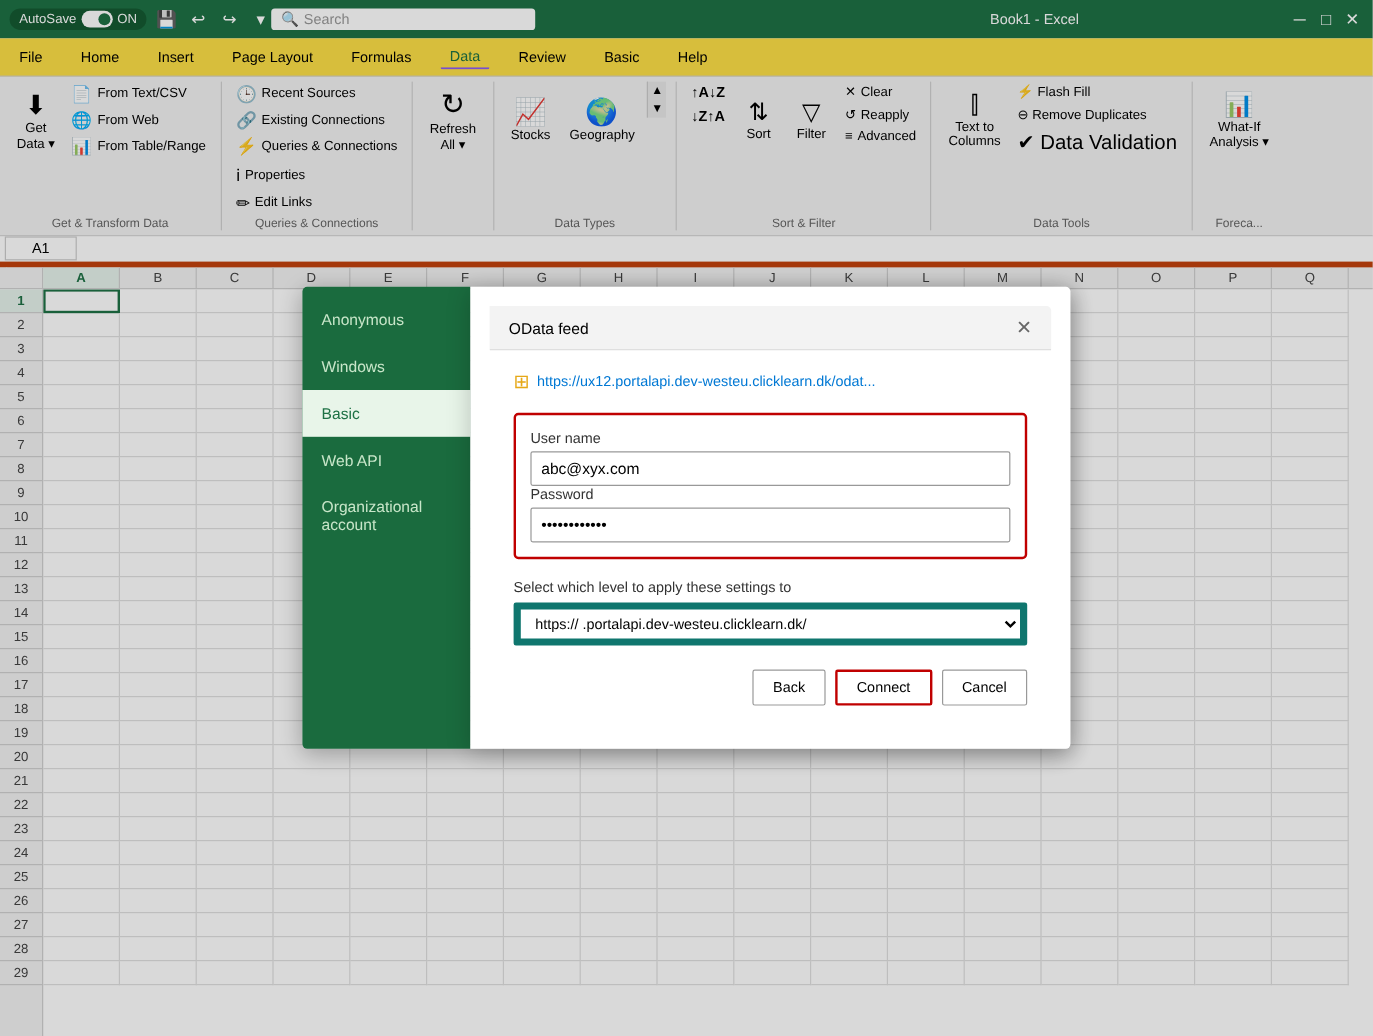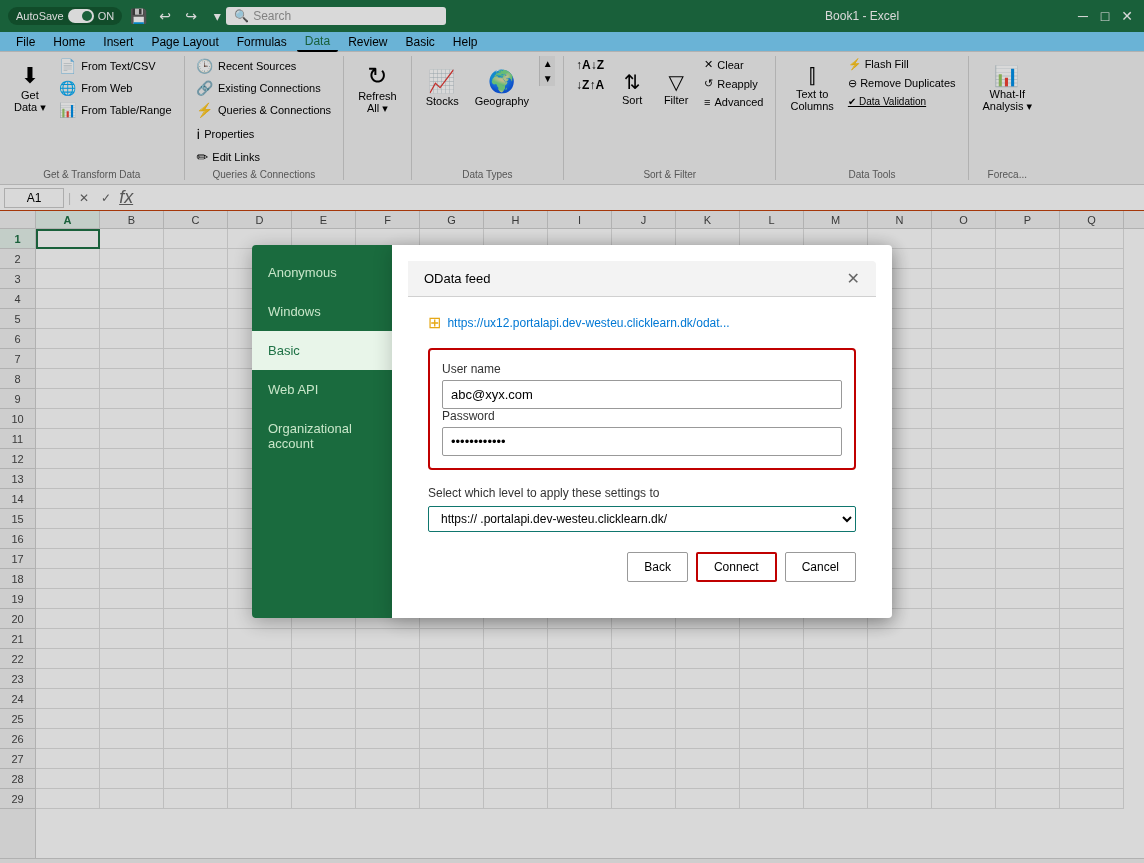--- a/index.html
+++ b/index.html
@@ -46,35 +46,35 @@
       border-radius: 3px;
       display: flex; align-items: center;
       padding: 2px 8px;
       width: 220px;
       color: #888;
       font-size: 12px;
     }
 
     
     .menu-bar {
-      background: #7dd3fc;
+      background: #fde047;
       border-bottom: 1px solid #d0d0d0;
       display: flex;
       align-items: center;
-      height: 20px;
+      height: 32px;
       padding: 0 8px;
-      gap: 2px;
+      gap: 16px;
     }
     .menu-item {
       padding: 2px 8px;
       font-size: 12px;
       cursor: pointer;
       border-radius: 2px;
     }
-    .menu-item.active { color: #1e7145; border-bottom: 2px solid #000000; }
+    .menu-item.active { color: #1e7145; border-bottom: 2px solid #8b5cf6; }
 
     
     .ribbon {
       background: #f3f3f3;
       border-bottom: 1px solid #d0d0d0;
       display: flex;
       align-items: stretch;
       min-height: 86px;
       padding: 4px 0;
     }
@@ -128,26 +128,27 @@
       gap: 4px;
       white-space: nowrap;
     }
     .ribbon-btn-small .btn-icon-sm { font-size: 14px; }
 
     .ribbon-col { display: flex; flex-direction: column; gap: 2px; justify-content: center; }
 
     
     .formula-bar {
       display: flex;
-      align-items: center;
+      align-items: flex-start;
       height: 26px;
-      border-bottom: 1px solid #c2410c;
+      border-bottom: 5px solid #c2410c;
       background: #fff;
       padding: 0 4px;
       gap: 4px;
+      flex-direction: column;
     }
     .cell-ref {
       width: 60px;
       border: 1px solid #ccc;
       font-size: 12px;
       padding: 2px 4px;
       text-align: center;
     }
     .fx-icon { color: #666; font-style: italic; font-size: 18px; text-decoration: underline; }
     .formula-input { flex: 1; border: none; outline: none; font-size: 12px; }
@@ -280,21 +281,21 @@
       margin-bottom: 0;
     }
     .field-input:last-child { margin-bottom: 0; }
     .level-label {
       font-size: 12px;
       color: #333;
       margin-bottom: 6px;
     }
     .level-select {
       width: 100%;
-      border: 1px solid #0f766e;
+      border: 6px solid #0f766e;
       border-radius: 2px;
       padding: 4px 8px;
       font-size: 12px;
       background: #fff;
     }
     .dialog-footer {
       display: flex;
       justify-content: flex-end;
       gap: 8px;
       margin-top: 20px;
@@ -479,21 +480,21 @@
 
   <div class="ribbon-group">
     <div class="ribbon-group-content">
       <div class="ribbon-btn">
         <div class="btn-icon" style="font-size:20px;">⫿</div>
         <div style="font-size:11px;">Text to<br>Columns</div>
       </div>
       <div class="ribbon-col">
         <div class="ribbon-btn-small" style="font-size:11px;">⚡ Flash Fill</div>
         <div class="ribbon-btn-small" style="font-size:11px;">⊖ Remove Duplicates</div>
-        <div class="ribbon-btn-small" style="font-size:10px;text-decoration:underline;">✔ Data Validation</div>
+        <div class="ribbon-btn-small" style="font-size:17px;">✔ Data Validation</div>
       </div>
     </div>
     <div class="ribbon-group-label">Data Tools</div>
   </div>
 
   <div class="ribbon-group">
     <div class="ribbon-group-content">
       <div class="ribbon-btn">
         <div class="btn-icon" style="font-size:20px;">📊</div>
         <div style="font-size:11px;">What-If<br>Analysis ▾</div>

